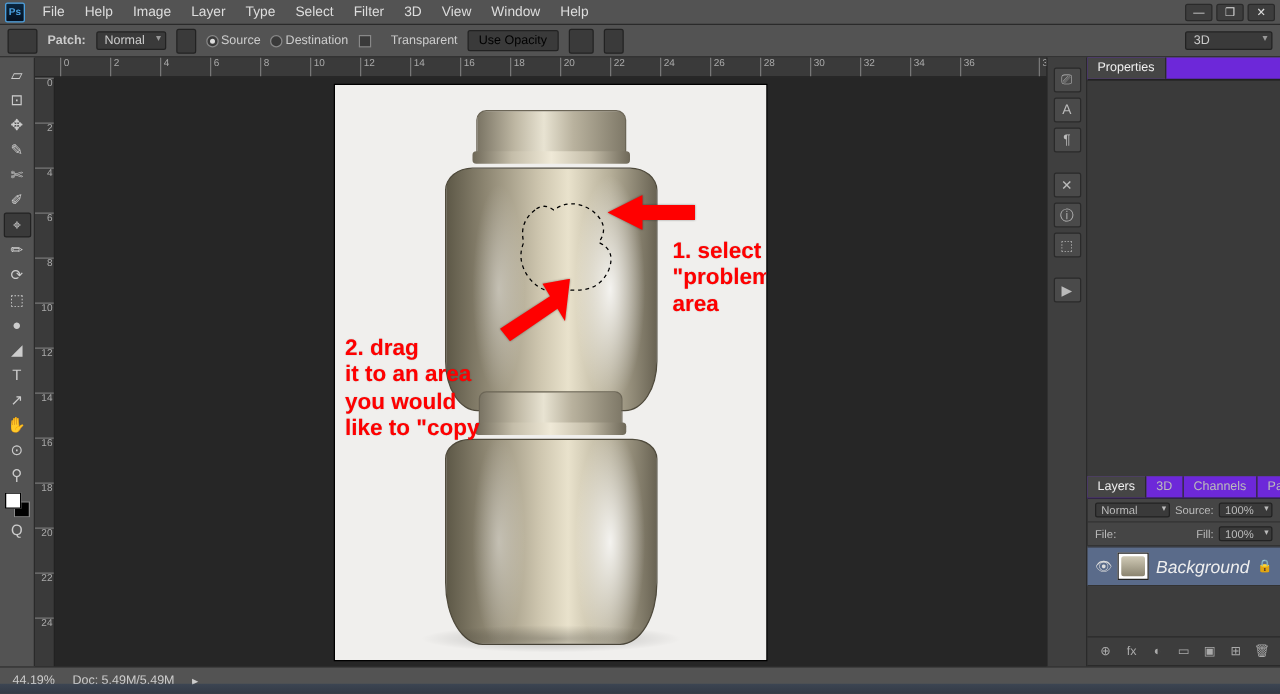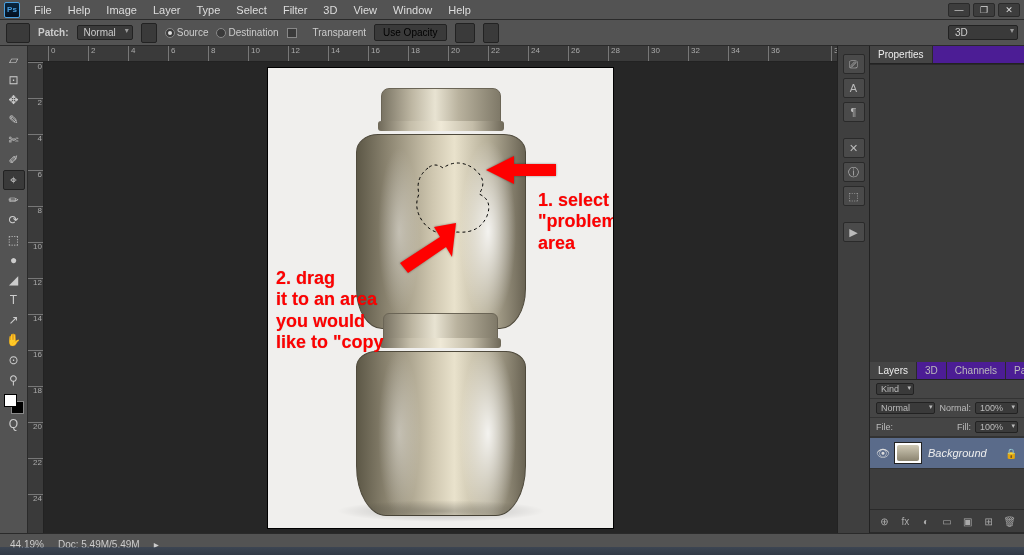--- a/index.html
+++ b/index.html
@@ -72,35 +72,35 @@
   .arrow { position:absolute; color:#ff0000; }
   .arrow svg { filter: drop-shadow(0 0 1px rgba(0,0,0,.4)); }
   .anno-text { position:absolute; color:#ff0000; font-weight:bold; font-size:18px; line-height:1.2; font-family: Arial, sans-serif; text-shadow:0 0 1px rgba(0,0,0,.25); }
 
   
   .rstrip { width:32px; background:#3f3f3f; border-left:1px solid #222; display:flex; flex-direction:column; align-items:center; gap:4px; padding-top:8px; }
   .rstrip .ic { width:22px; height:20px; background:#4a4a4a; border:1px solid #2a2a2a; border-radius:2px; display:flex; align-items:center; justify-content:center; font-size:11px; color:#bbb; }
   
   .rpanels { width:155px; background:#454545; border-left:1px solid #222; display:flex; flex-direction:column; }
   .panel { border-bottom:1px solid #2a2a2a; }
-  .panel-tabs { display:flex; background:#4c1d95; border-bottom:1px solid #222; }
+  .panel-tabs { display:flex; background:#6d28d9; border-bottom:1px solid #222; }
   .ptab { padding:3px 8px; font-size:10px; color:#bbb; border-right:1px solid #2a2a2a; }
   .ptab.active { background:#454545; color:#eee; }
   .panel-body { padding:6px; font-size:10px; color:#aaa; min-height:30px; }
   .props { flex:0 0 auto; }
   .spacer-panel { flex:1; background:#3a3a3a; }
   .layers-panel {}
   .layer-ctrl-row { display:flex; align-items:center; gap:4px; padding:3px 6px; font-size:9px; color:#bbb; border-bottom:1px solid #333; }
   .mini-drop { background:#3a3a3a; border:1px solid #222; border-radius:2px; padding:0 14px 0 4px; position:relative; font-size:9px; }
   .mini-drop::after{content:"▾"; position:absolute; right:2px; top:0; font-size:7px; }
   .layer-row { display:flex; align-items:center; padding:4px 6px; gap:6px; background:#5a6b8a; border-top:1px solid #333; border-bottom:1px solid #333; }
   .eye { width:12px; height:12px; color:#ddd; font-size:11px; }
   .thumb { width:28px; height:22px; background:#fff; border:1px solid #222; position:relative; overflow:hidden; }
   .thumb::after{content:"";position:absolute;inset:2px;background:linear-gradient(#d0cab6,#8b8470);border-radius:2px;}
-  .layer-name { font-style:italic; font-size:11px; color:#eee; flex:1; }
+  .layer-name { font-style:italic; font-size:14px; color:#eee; flex:1; }
   .lock-ic { font-size:10px; color:#ddd; }
   .layer-bottom { display:flex; justify-content:space-around; padding:4px; border-top:1px solid #2a2a2a; background:#3d3d3d; }
   .layer-bottom .lb { width:14px; height:14px; font-size:10px; color:#aaa; display:flex; align-items:center; justify-content:center; }
 
   
   .statusbar { height:22px; background:#535353; border-top:1px solid #2a2a2a; display:flex; align-items:center; padding:0 10px; gap:14px; font-size:10px; color:#ccc; }
 
   
   .taskbar { position:absolute; left:0; right:0; bottom:0; height:8px; background:linear-gradient(#2a3a52,#18253a); opacity:.55; }
 </style>
@@ -277,26 +277,22 @@
     </div>
     <div class="spacer-panel"></div>
     <div class="panel layers-panel">
       <div class="panel-tabs">
         <div class="ptab active">Layers</div>
         <div class="ptab">3D</div>
         <div class="ptab">Channels</div>
         <div class="ptab">Paths</div>
       </div>
       <div class="layer-ctrl-row">
-        <div class="mini-drop">Kind</div>
-        <span style="flex:1"></span>
-      </div>
-      <div class="layer-ctrl-row">
         <div class="mini-drop" style="flex:1">Normal</div>
-        <span>Normal:</span>
+        <span>Source:</span>
         <div class="mini-drop">100%</div>
       </div>
       <div class="layer-ctrl-row">
         <span>File:</span>
         <span style="flex:1"></span>
         <span>Fill:</span>
         <div class="mini-drop">100%</div>
       </div>
       <div class="layer-row">
         <span class="eye">👁</span>

